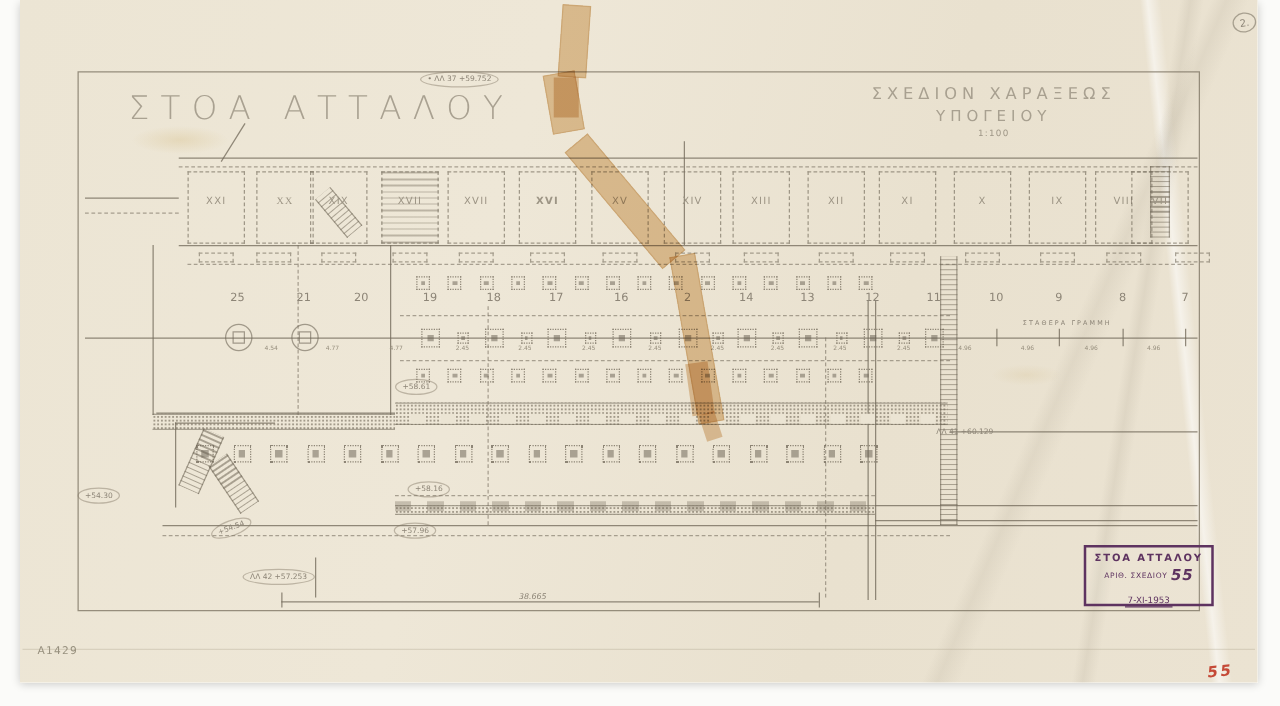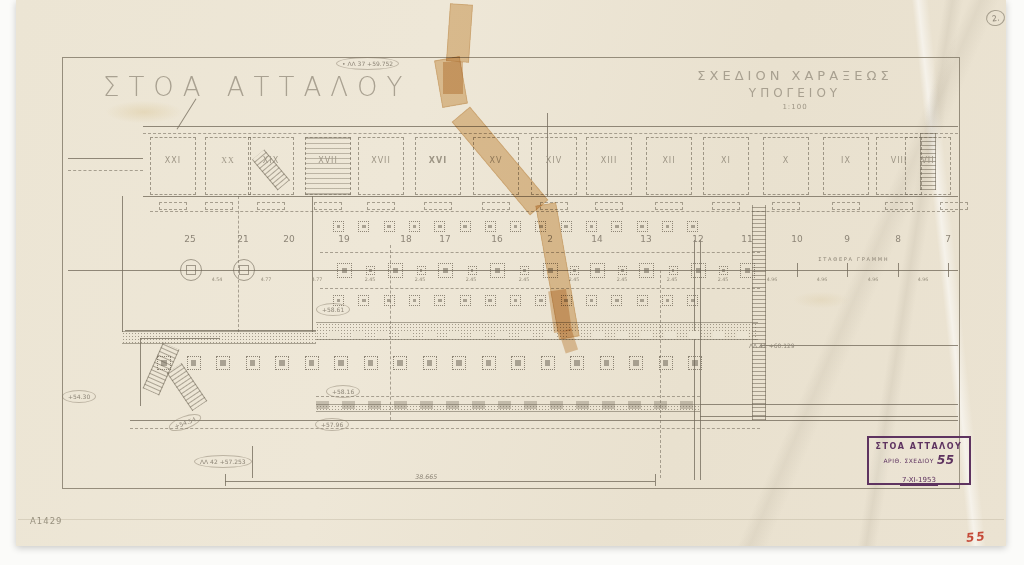--- a/index.html
+++ b/index.html
@@ -189,21 +189,21 @@
       </div>
       <div class="thr" style="left: 885px; top: 202px; width: 26px; height: 6px;"></div>
       <div class="room" style="left: 905px; top: 137px; width: 44px; height: 56px;">
         <div class="rl">VII</div>
       </div>
       <div class="thr" style="left: 940px; top: 202px; width: 26px; height: 6px;"></div>
       <div class="axnum" style="left: 190px; top: 234px;">25</div>
       <div class="axnum" style="left: 243px; top: 234px;">21</div>
       <div class="axnum" style="left: 289px; top: 234px;">20</div>
       <div class="axnum" style="left: 344px; top: 234px;">19</div>
-      <div class="axnum" style="left: 395px; top: 234px; margin-left: 11px;">18</div>
+      <div class="axnum" style="left: 395px; top: 234px;">18</div>
       <div class="axnum" style="left: 445px; top: 234px;">17</div>
       <div class="axnum" style="left: 497px; top: 234px;">16</div>
       <div class="axnum" style="left: 550px; top: 234px;">2</div>
       <div class="axnum" style="left: 597px; top: 234px;">14</div>
       <div class="axnum" style="left: 646px; top: 234px;">13</div>
       <div class="axnum" style="left: 698px; top: 234px;">12</div>
       <div class="axnum" style="left: 747px; top: 234px;">11</div>
       <div class="axnum" style="left: 797px; top: 234px;">10</div>
       <div class="axnum" style="left: 847px; top: 234px;">9</div>
       <div class="axnum" style="left: 898px; top: 234px;">8</div>

